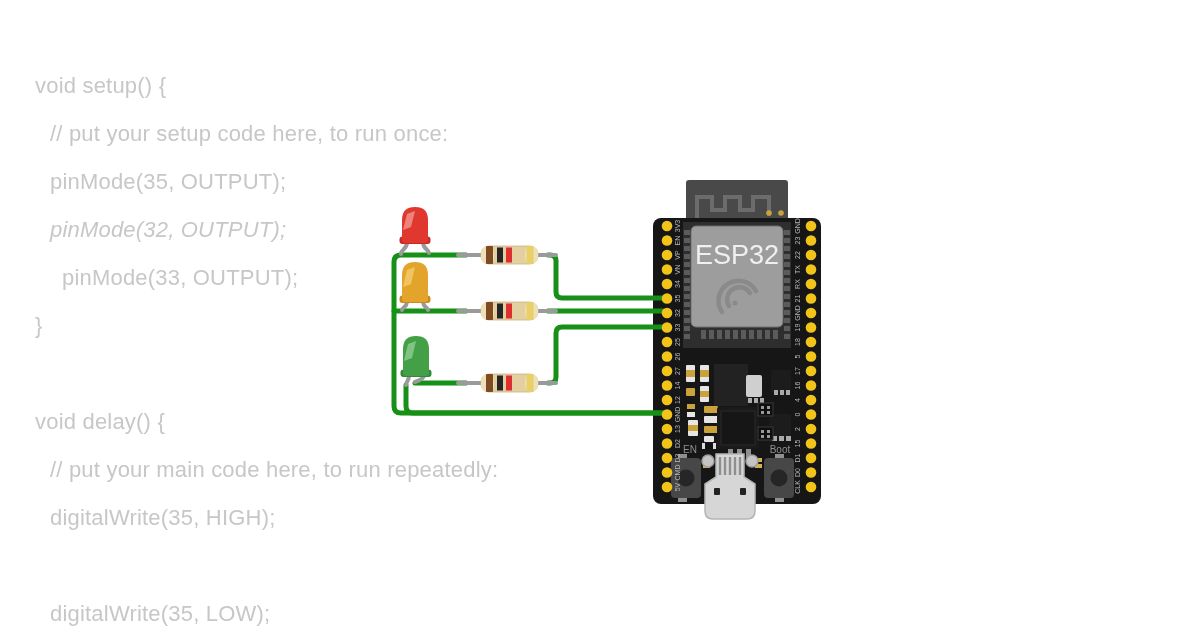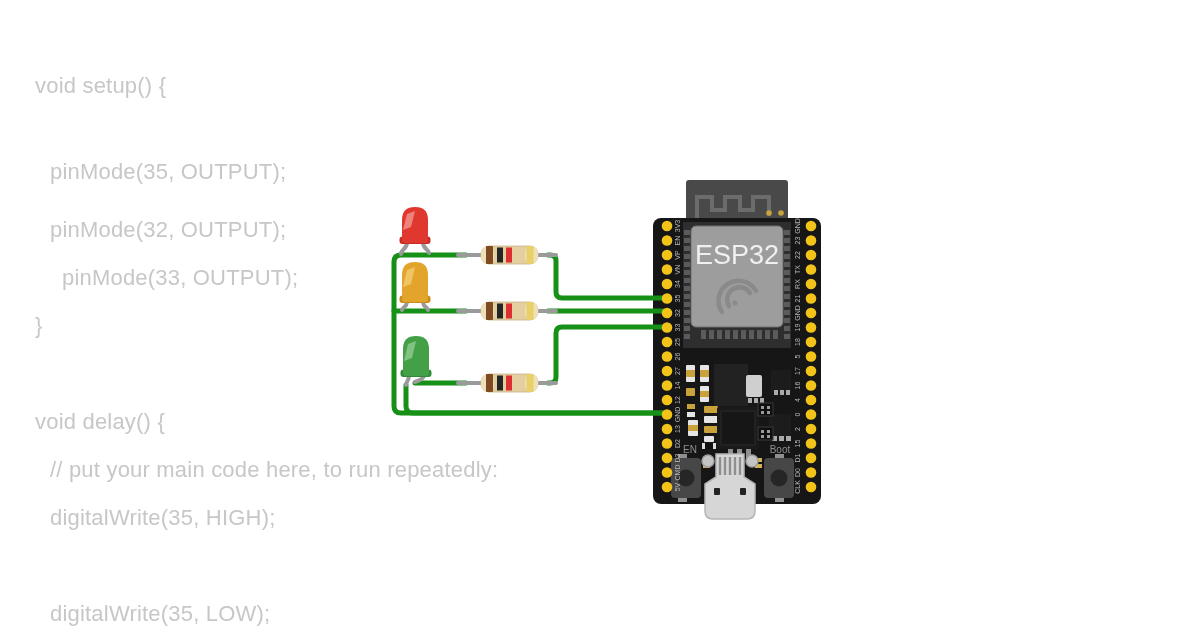--- a/index.html
+++ b/index.html
@@ -7,22 +7,23 @@
        font-family:"Liberation Sans", sans-serif;}
   .code-layer{position:absolute;inset:0;z-index:1;}
   .code-line{position:absolute;font-size:22px;color:#c7c7c7;white-space:pre;letter-spacing:0.2px;}
   .circuit-layer{position:absolute;left:0;top:0;z-index:2;}
 </style>
 </head>
 <body>
 
 <div class="code-layer">
   <div class="code-line" style="left:35px;top:73px;">void setup() {</div>
-  <div class="code-line" style="left:50px;top:159px;">pinMode(35, OUTPUT);</div>
-  <div class="code-line" style="left:50px;top:217px;">pinMode(32, OUTPUT);</div>
+  <div class="code-line" style="left:50px;top:121px;">// put your setup code here, to run once:</div>
+  <div class="code-line" style="left:50px;top:169px;">pinMode(35, OUTPUT);</div>
+  <div class="code-line" style="left:50px;top:217px;font-style:italic;">pinMode(32, OUTPUT);</div>
   <div class="code-line" style="left:62px;top:265px;">pinMode(33, OUTPUT);</div>
   <div class="code-line" style="left:35px;top:313px;">}</div>
   <div class="code-line" style="left:35px;top:409px;">void delay() {</div>
   <div class="code-line" style="left:50px;top:457px;">// put your main code here, to run repeatedly:</div>
   <div class="code-line" style="left:50px;top:505px;">digitalWrite(35, HIGH);</div>
   <div class="code-line" style="left:50px;top:601px;">digitalWrite(35, LOW);</div>
 </div>
 
 <svg class="circuit-layer" width="1200" height="630" viewBox="0 0 1200 630">
 

